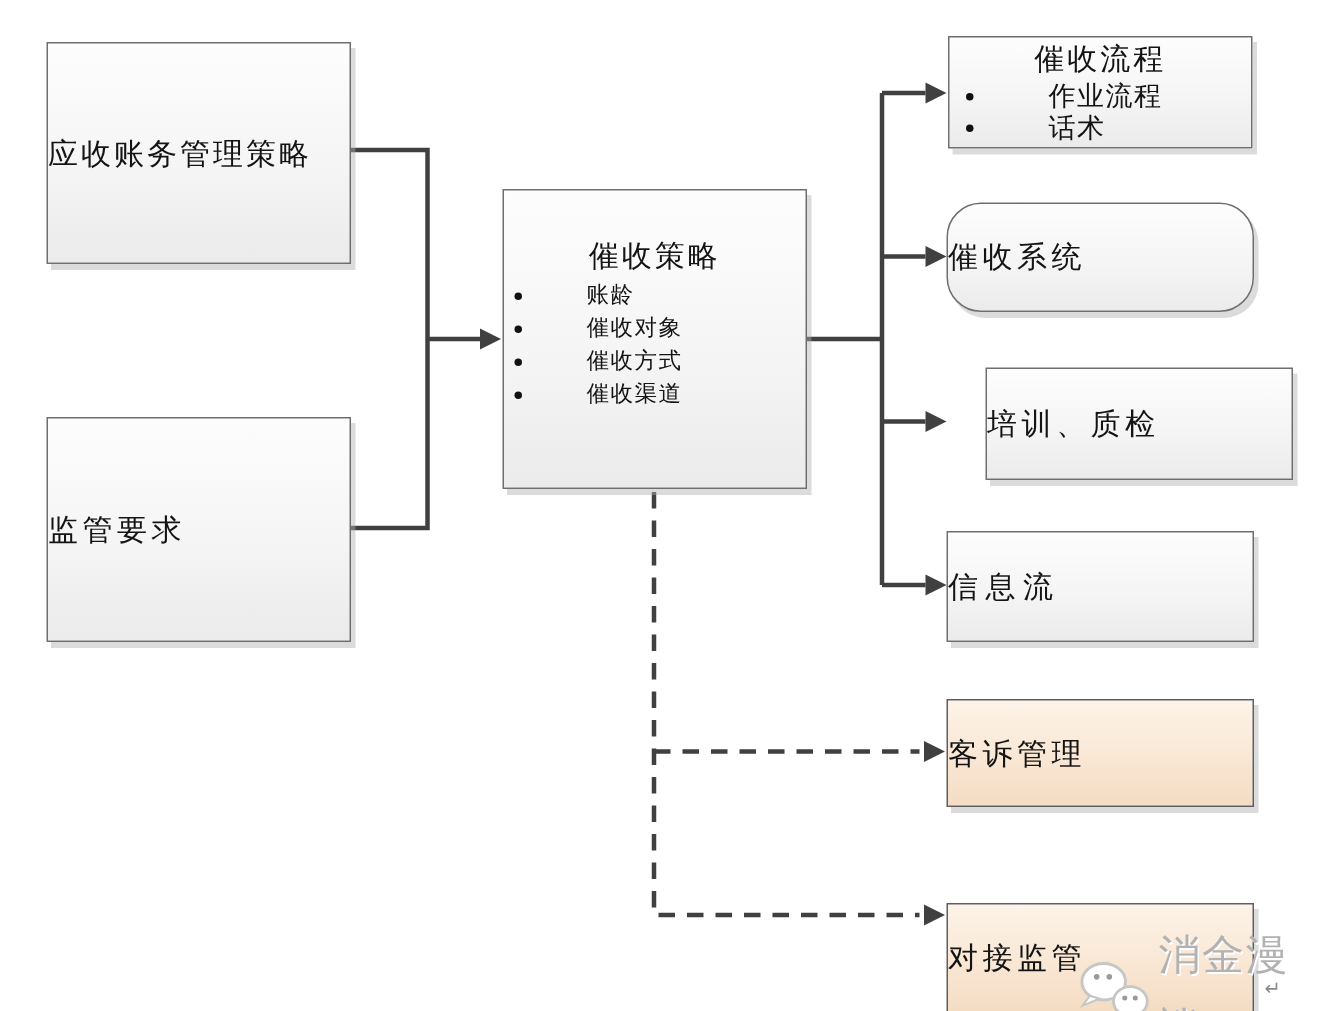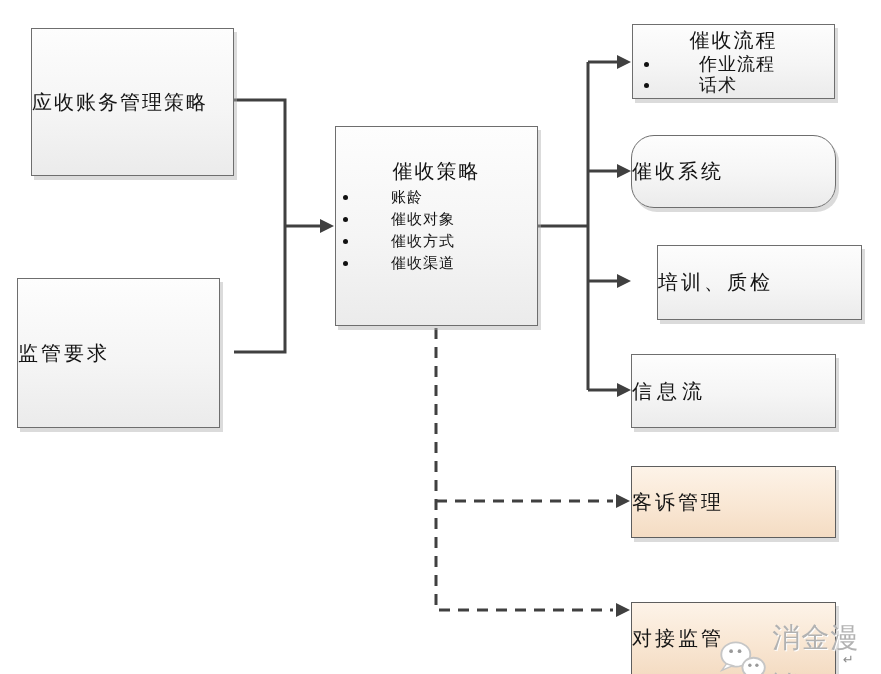--- a/index.html
+++ b/index.html
@@ -37,21 +37,21 @@
     display: flex;
     align-items: center;
     justify-content: flex-start;
     font-size: 20px;
     letter-spacing: 3px;
     text-align: center;
   }
 
   
   .node-receivables { left: 31px;  top: 28px;  width: 203px; height: 148px; letter-spacing: 2px; }
-  .node-regulatory  { left: 17px;  top: 278px; width: 203px; height: 150px; }
+  .node-regulatory  { left: 31px;  top: 278px; width: 203px; height: 150px; }
   .node-strategy    { left: 335px; top: 126px; width: 203px; height: 200px; padding-top: 32px; }
   .node-process     { left: 632px; top: 24px;  width: 203px; height: 75px;  padding-top: 4px; }
   .node-system      { left: 631px; top: 135px; width: 205px; height: 73px; border-radius: 23px; }
   .node-training    { left: 631px; top: 245px; width: 205px; height: 75px; margin-left: 26px; }
   .node-infoflow    { left: 631px; top: 354px; width: 205px; height: 74px; letter-spacing: 5px; }
   .node-complaint   { left: 631px; top: 466px; width: 205px; height: 72px; }
   .node-regulator   { left: 631px; top: 602px; width: 205px; height: 73px; }
 
   .node-title {
     display: block;

